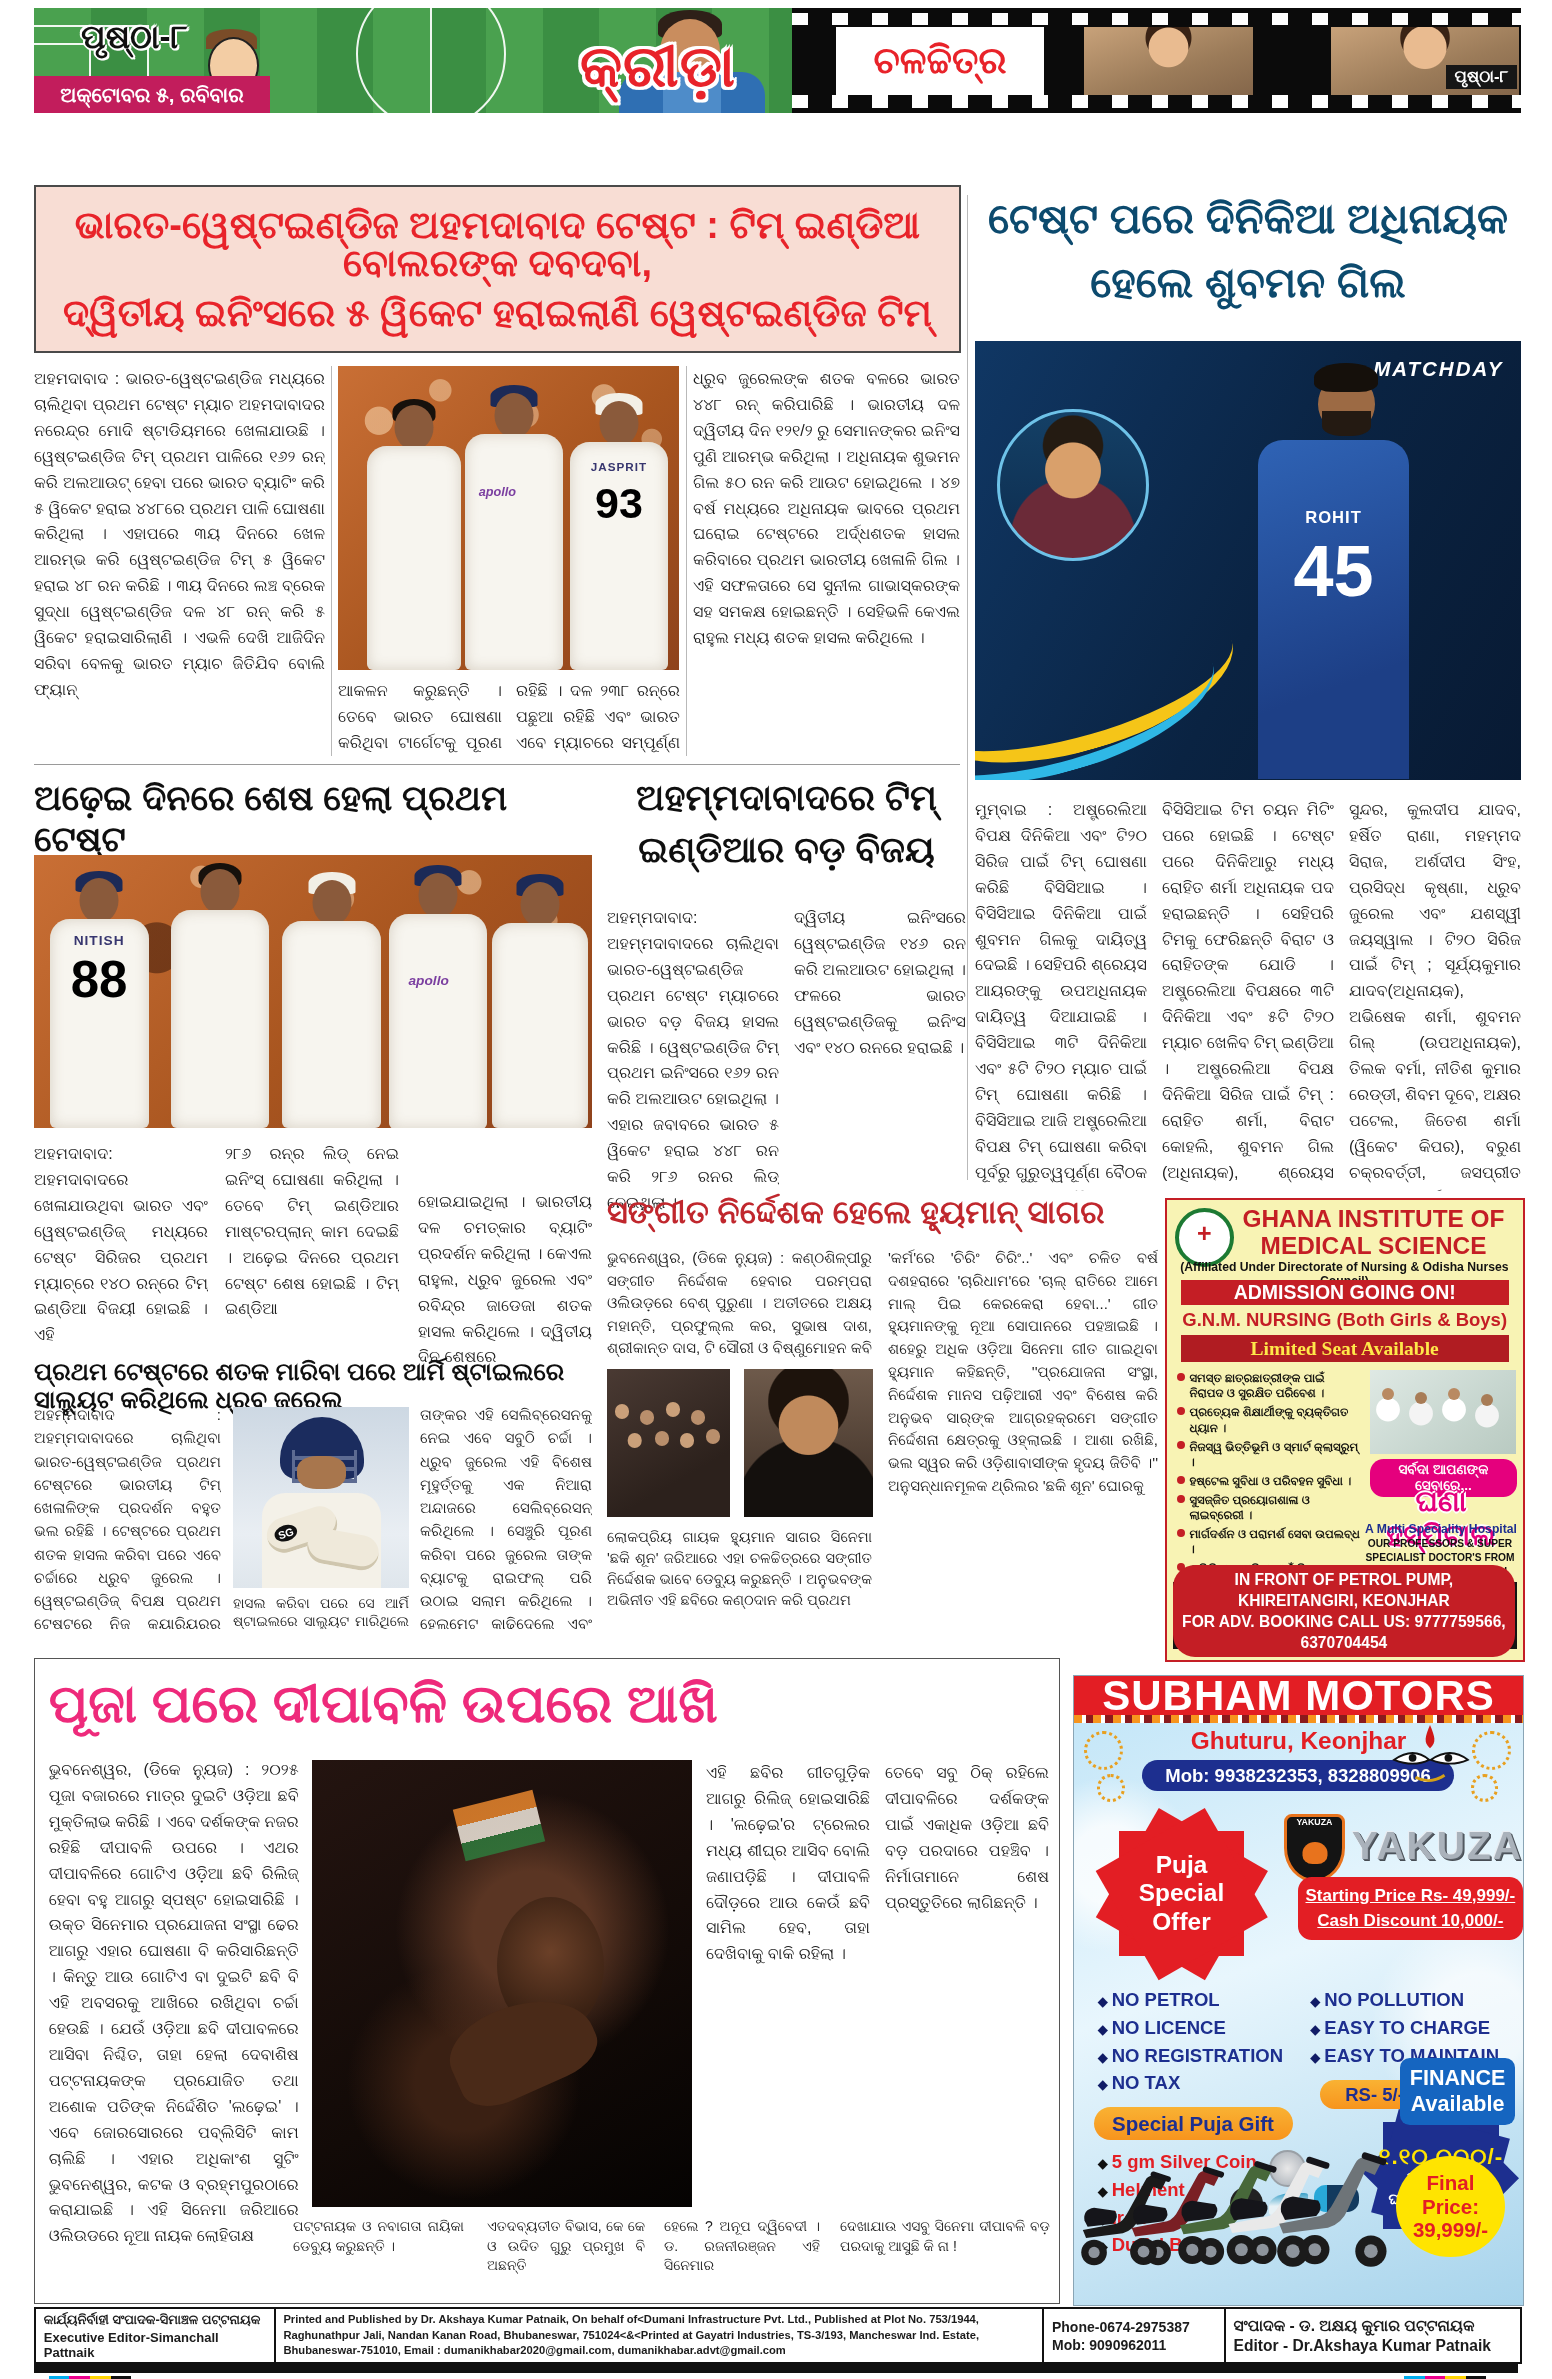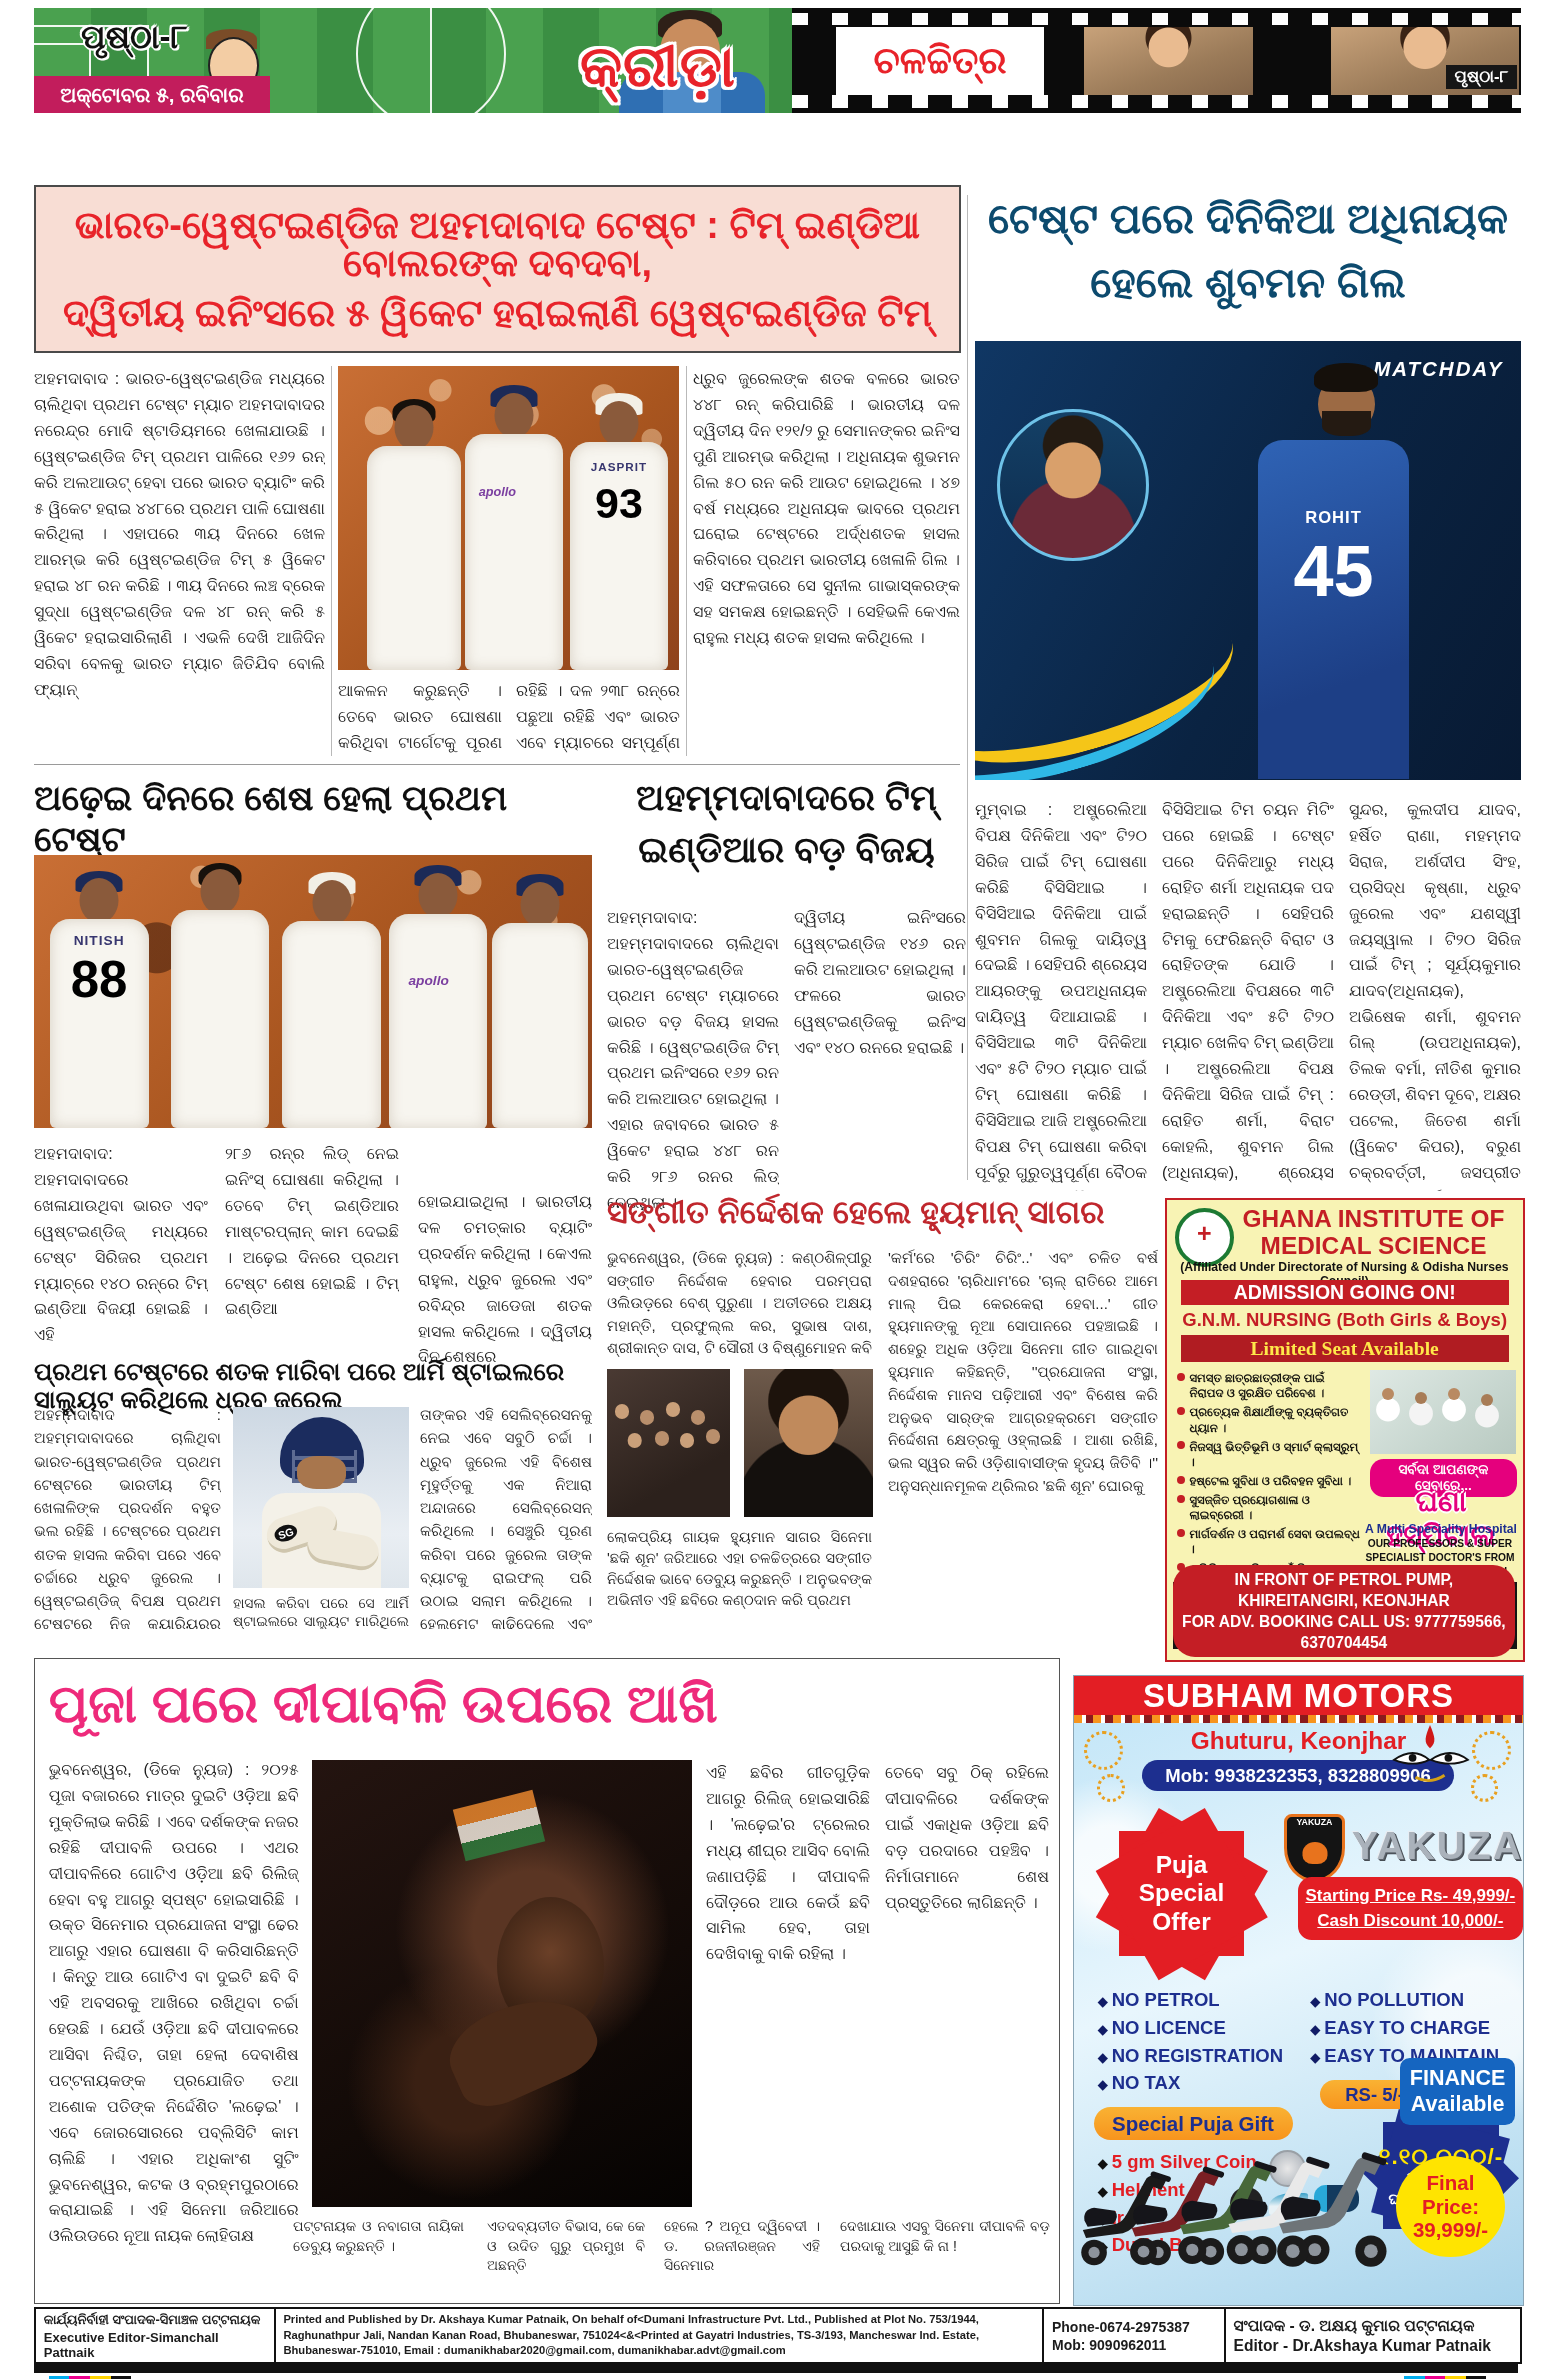--- a/index.html
+++ b/index.html
@@ -120,21 +120,21 @@
     font-weight:bold;text-align:center;line-height:1.45;padding:3.9px 2.9px;}
   .gaddr{position:absolute;left:5.9px;width:338px;background:#c41e25;color:#fff;font-weight:bold;
     font-size:15.6px;text-align:center;line-height:1.35;padding:3.9px 2px;}
 
   .subham{left:1073px;top:1675px;width:449px;height:629px;border:1px solid #8aa5b5;overflow:hidden;
     background:
      radial-gradient(circle at 8% 30%,rgba(255,255,255,.8) 0 39px,transparent 88px),
      radial-gradient(circle at 90% 55%,rgba(255,255,255,.7) 0 49px,transparent 107px),
      linear-gradient(160deg,#bfe4f7,#e8f6fd 45%,#a8d4ec);}
   .sub-head{position:absolute;left:0;top:0;width:100%;height:39px;background:#e31e24;color:#fff;
-    font-weight:bold;font-size:33px;text-align:center;line-height:39px;letter-spacing:1px;}
+    font-weight:bold;font-size:42px;text-align:center;line-height:39px;letter-spacing:1px;}
   .sub-trim{position:absolute;left:0;top:39px;width:100%;height:7.8px;
     background:repeating-linear-gradient(90deg,#f7941d 0 7.8px,#fff 7.8px 11.7px,#8b1a1d 11.7px 19.5px);}
   .sub-place{position:absolute;left:0;top:51px;width:100%;text-align:center;color:#e31e24;font-weight:bold;font-size:24.4px;}
   .sub-mob{position:absolute;left:68px;top:84px;width:312px;height:31px;background:#1d2f8f;color:#fff;border-radius:15.6px;
     font-weight:bold;font-size:18.5px;text-align:center;line-height:31px;}
   .rangoli{position:absolute;width:33px;height:33px;border:3.9px dotted #e8a020;border-radius:50%;}
   .burst{position:absolute;}
   .burst i{position:absolute;inset:11%;background:var(--c);}
   .burst i.r1{transform:rotate(30deg);} .burst i.r2{transform:rotate(60deg);} .burst i.r3{transform:rotate(15deg);} .burst i.r4{transform:rotate(45deg);}
   .burst .bc{position:absolute;inset:0;display:flex;flex-direction:column;align-items:center;justify-content:center;text-align:center;}

